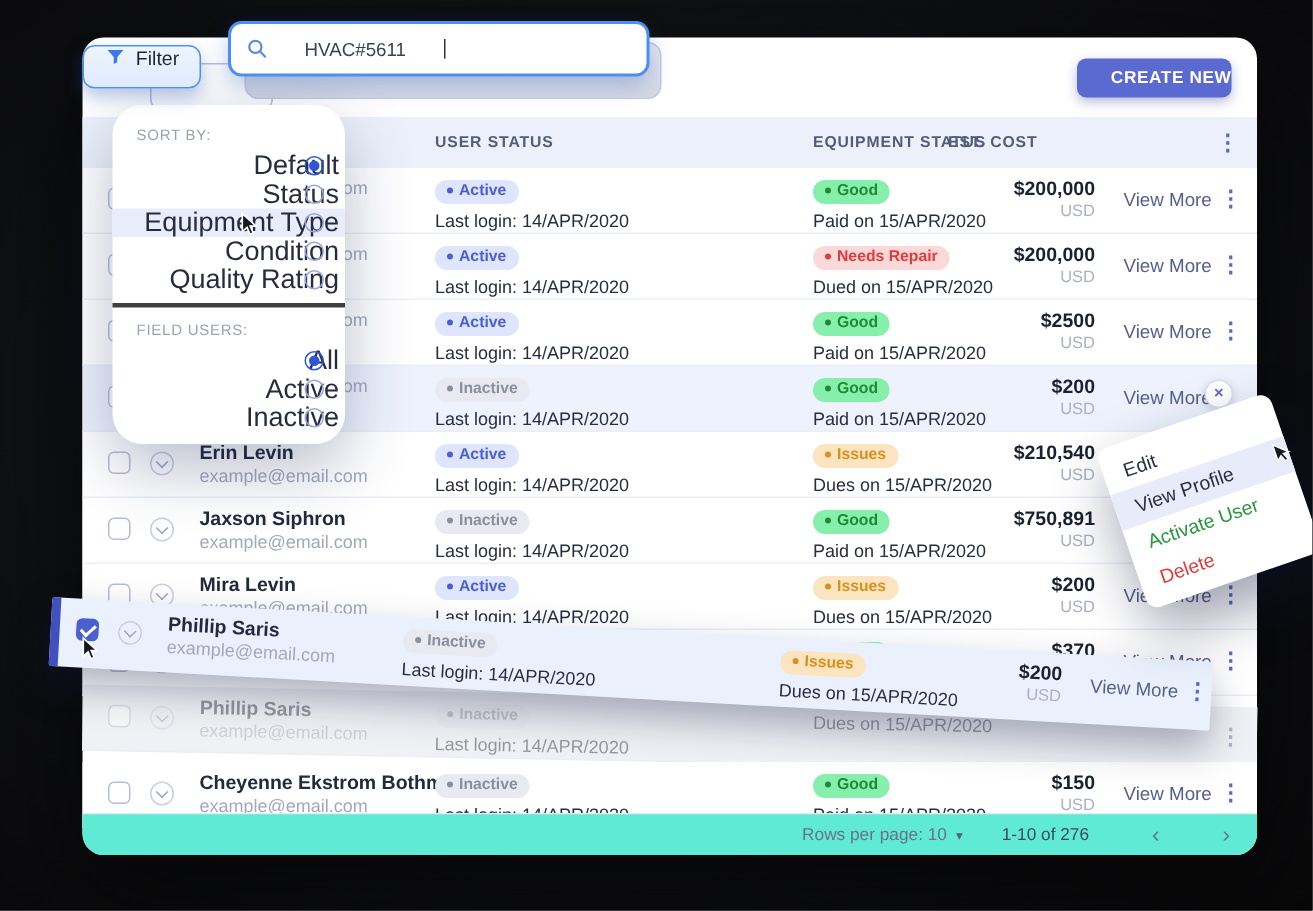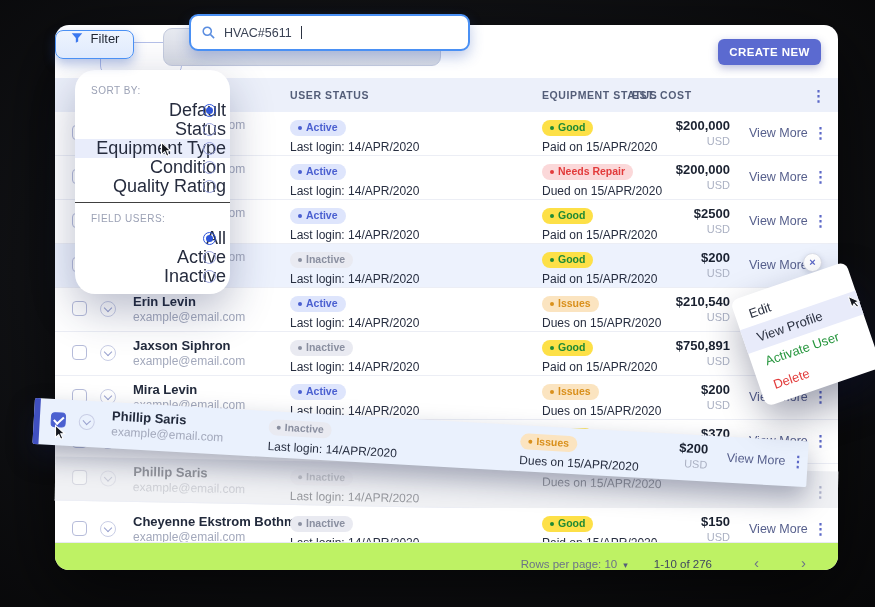--- a/index.html
+++ b/index.html
@@ -25,56 +25,56 @@
   .chev::after{content:'';display:block;width:5px;height:5px;border-right:1.5px solid #99a1cf;border-bottom:1.5px solid #99a1cf;transform:rotate(45deg);margin:3px auto 0;}
   .who{position:absolute;left:78px;top:6px;}
   .nm{font-size:13px;font-weight:bold;color:#222a3c;line-height:16px;}
   .em{font-size:12px;color:#a3a9bc;line-height:15px;}
   .col-user{position:absolute;left:235px;top:5px;}
   .col-equip{position:absolute;left:487px;top:5px;}
   .badge{display:inline-block;font-size:10.5px;font-weight:bold;padding:2px 8px 3px;border-radius:9px;line-height:11px;}
   .badge::before{content:'';display:inline-block;width:4px;height:4px;border-radius:50%;margin:0 4px 1px 0;vertical-align:middle;background:currentColor;}
   .b-active{background:#dee5fc;color:#4a5fd0;}
   .b-inactive{background:#e9eaf1;color:#8a8fa0;}
-  .b-good{background:#fde047;color:#1f8a35;}
+  .b-good{background:#86efac;color:#1f8a35;}
   .b-issues{background:#fbe4c0;color:#d9901c;}
   .b-repair{background:#fbd8d9;color:#e23b3b;}
   .note{font-size:12px;color:#272e40;margin-top:4px;}
   .col-cost{position:absolute;left:575px;top:6px;width:100px;text-align:right;}
   .amt{font-size:13px;font-weight:bold;color:#1a2130;line-height:16px;}
   .cur{font-size:11px;color:#abb1c3;line-height:14px;}
   .vm{position:absolute;left:694px;top:14px;font-size:12.5px;color:#565f8c;cursor:pointer;}
   .dots{position:absolute;left:758px;top:11px;font-size:15px;font-weight:bold;color:#5c68c7;line-height:20px;}
   .close-x{position:absolute;left:748px;top:9px;width:17px;height:17px;border-radius:50%;background:#fff;border:1px solid #dcdfe9;
     box-shadow:0 2px 6px rgba(30,40,90,.18);color:#5c68c7;font-size:11px;line-height:16px;text-align:center;font-weight:bold;}
-  .tfoot{position:absolute;left:0;top:517px;width:100%;height:28px;background:#bef264;border-top:1px solid #e8eaf2;
-    border-radius:0 0 14px 14px;display:flex;align-items:flex-end;justify-content:flex-end;gap:26px;padding-right:24px;box-sizing:border-box;}
+  .tfoot{position:absolute;left:0;top:517px;width:100%;height:28px;background:#5eead4;border-top:1px solid #e8eaf2;
+    border-radius:0 0 14px 14px;display:flex;align-items:center;justify-content:flex-end;gap:26px;padding-right:10px;box-sizing:border-box;}
   .rpp{font-size:11.5px;color:#6b7288;}
   .caret{font-size:9px;color:#555d7a;margin-left:6px;}
   .range{font-size:11.5px;color:#3f4760;margin-right:8px;}
   .pg{font-size:15px;color:#6b7288;line-height:14px;padding:0 8px;}
   
   .ghost-btn{position:absolute;left:100px;top:42px;width:80px;height:30px;border:1.5px solid #b4bfe8;border-radius:8px;background:#fdfdfe;z-index:5;}
   .filter-btn{position:absolute;left:55px;top:30px;width:79px;height:29px;background:linear-gradient(#eef4fe,#dfeafd);
     border:1.5px solid #4a90f4;border-radius:8px;box-shadow:0 5px 12px rgba(40,80,180,.35);z-index:40;
     display:flex;align-items:flex-start;justify-content:center;gap:7px;box-sizing:border-box;}
   .filter-btn span{font-size:13px;color:#1f2633;}
   .ghost-search{position:absolute;left:163px;top:28px;width:276px;height:36px;border:1px solid #c3cadd;border-radius:9px;
     background:linear-gradient(#e6e9f0,#d4d8e2);z-index:5;}
   .search-box{position:absolute;left:152px;top:14px;width:281px;height:37px;background:#fff;border:2px solid #4a90f4;border-radius:9px;
-    box-shadow:0 6px 14px rgba(40,80,180,.30);z-index:41;display:flex;align-items:center;padding:0 10px;gap:8px;box-sizing:border-box;margin-left:37px;}
+    box-shadow:0 6px 14px rgba(40,80,180,.30);z-index:41;display:flex;align-items:center;padding:0 10px;gap:24px;box-sizing:border-box;}
   .search-box .q{font-size:12.5px;color:#3a4254;}
   .caret-bar{display:inline-block;width:1px;height:13px;background:#2b3242;margin-left:1px;vertical-align:middle;}
   .create-btn{position:absolute;left:718px;top:39px;width:103px;height:26px;background:#5b6ad0;border-radius:6px;z-index:10;
-    color:#fff;font-size:11.5px;font-weight:bold;letter-spacing:.4px;text-align:center;line-height:26px;box-shadow:0 3px 8px rgba(50,60,150,.35);}
+    color:#fff;font-size:11.5px;font-weight:bold;letter-spacing:.4px;text-align:right;line-height:26px;box-shadow:0 3px 8px rgba(50,60,150,.35);}
   
   .fmenu{position:absolute;left:75px;top:70px;width:155px;background:#fff;border-radius:20px;z-index:30;
     box-shadow:0 16px 44px rgba(25,35,85,.30);padding:8px 0;box-sizing:border-box;}
   .fmenu .sect{font-size:10px;color:#9ba1b5;letter-spacing:.5px;padding:7px 16px 5px;}
-  .fmenu .sect.second{border-top:1px solid #404040;margin-top:6px;padding-top:10px;padding-left:16px;}
+  .fmenu .sect.second{border-top:3px solid #404040;margin-top:6px;padding-top:10px;padding-left:16px;}
   .fitem{position:relative;height:19px;display:flex;align-items:center;padding:0 4px;font-size:18px;color:#262c3e;justify-content:flex-end;}
   .fitem.hov{background:#e9edfb;}
   .radio{position:absolute;right:14px;top:3px;width:13px;height:13px;border:1.5px solid #9aa3dd;border-radius:50%;box-sizing:border-box;}
   .radio.sel{border-color:#2f55d8;}
   .radio.sel::after{content:'';display:block;width:7px;height:7px;border-radius:50%;background:#2f55d8;margin:1.5px auto;}
   
   .dragged{position:absolute;left:35px;top:398px;width:775px;height:46px;background:#eaf1fd;border-radius:2px;
     transform:rotate(3.2deg);transform-origin:0 0;z-index:20;box-shadow:0 12px 26px rgba(20,30,70,.35);border-bottom:none;}
   .dragged::before{content:'';position:absolute;left:0;top:0;width:6px;height:100%;background:#4050c0;border-radius:2px 0 0 2px;}
   

